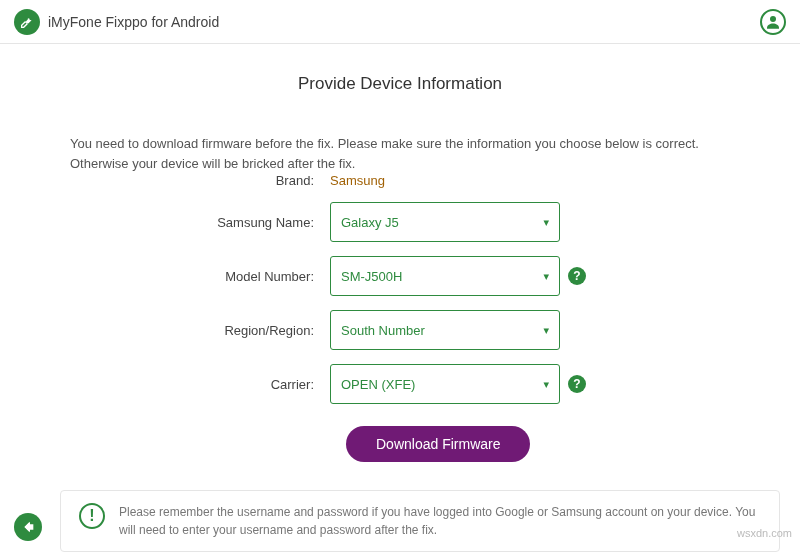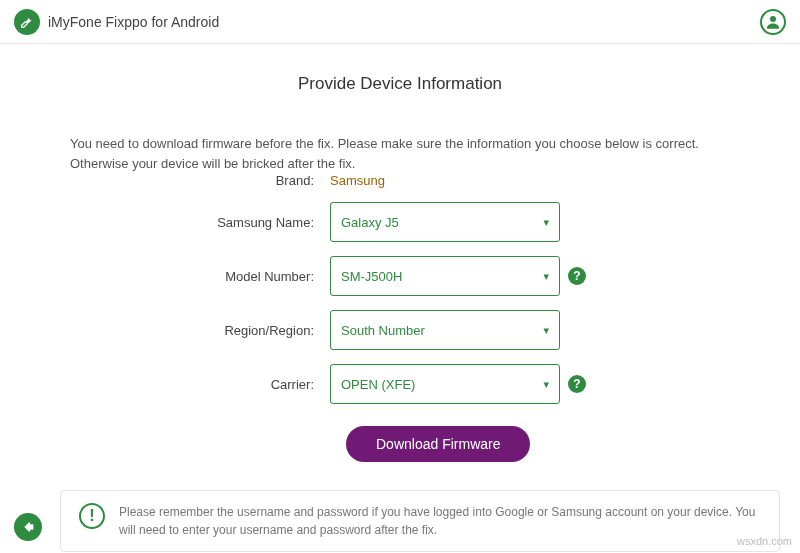--- a/index.html
+++ b/index.html
@@ -160,21 +160,21 @@
       border-radius: 50%;
       background: #2e8b3f;
       display: flex;
       align-items: center;
       justify-content: center;
       cursor: pointer;
     }
     .back-btn svg { width: 16px; height: 16px; fill: #fff; }
     .watermark {
       position: absolute;
-      bottom: 6px;
+      bottom: 14px;
       right: 8px;
       font-size: 11px;
       color: #bbb;
     }
   </style>
 </head>
 <body>
 
 <div class="header">
   <div class="header-left">

